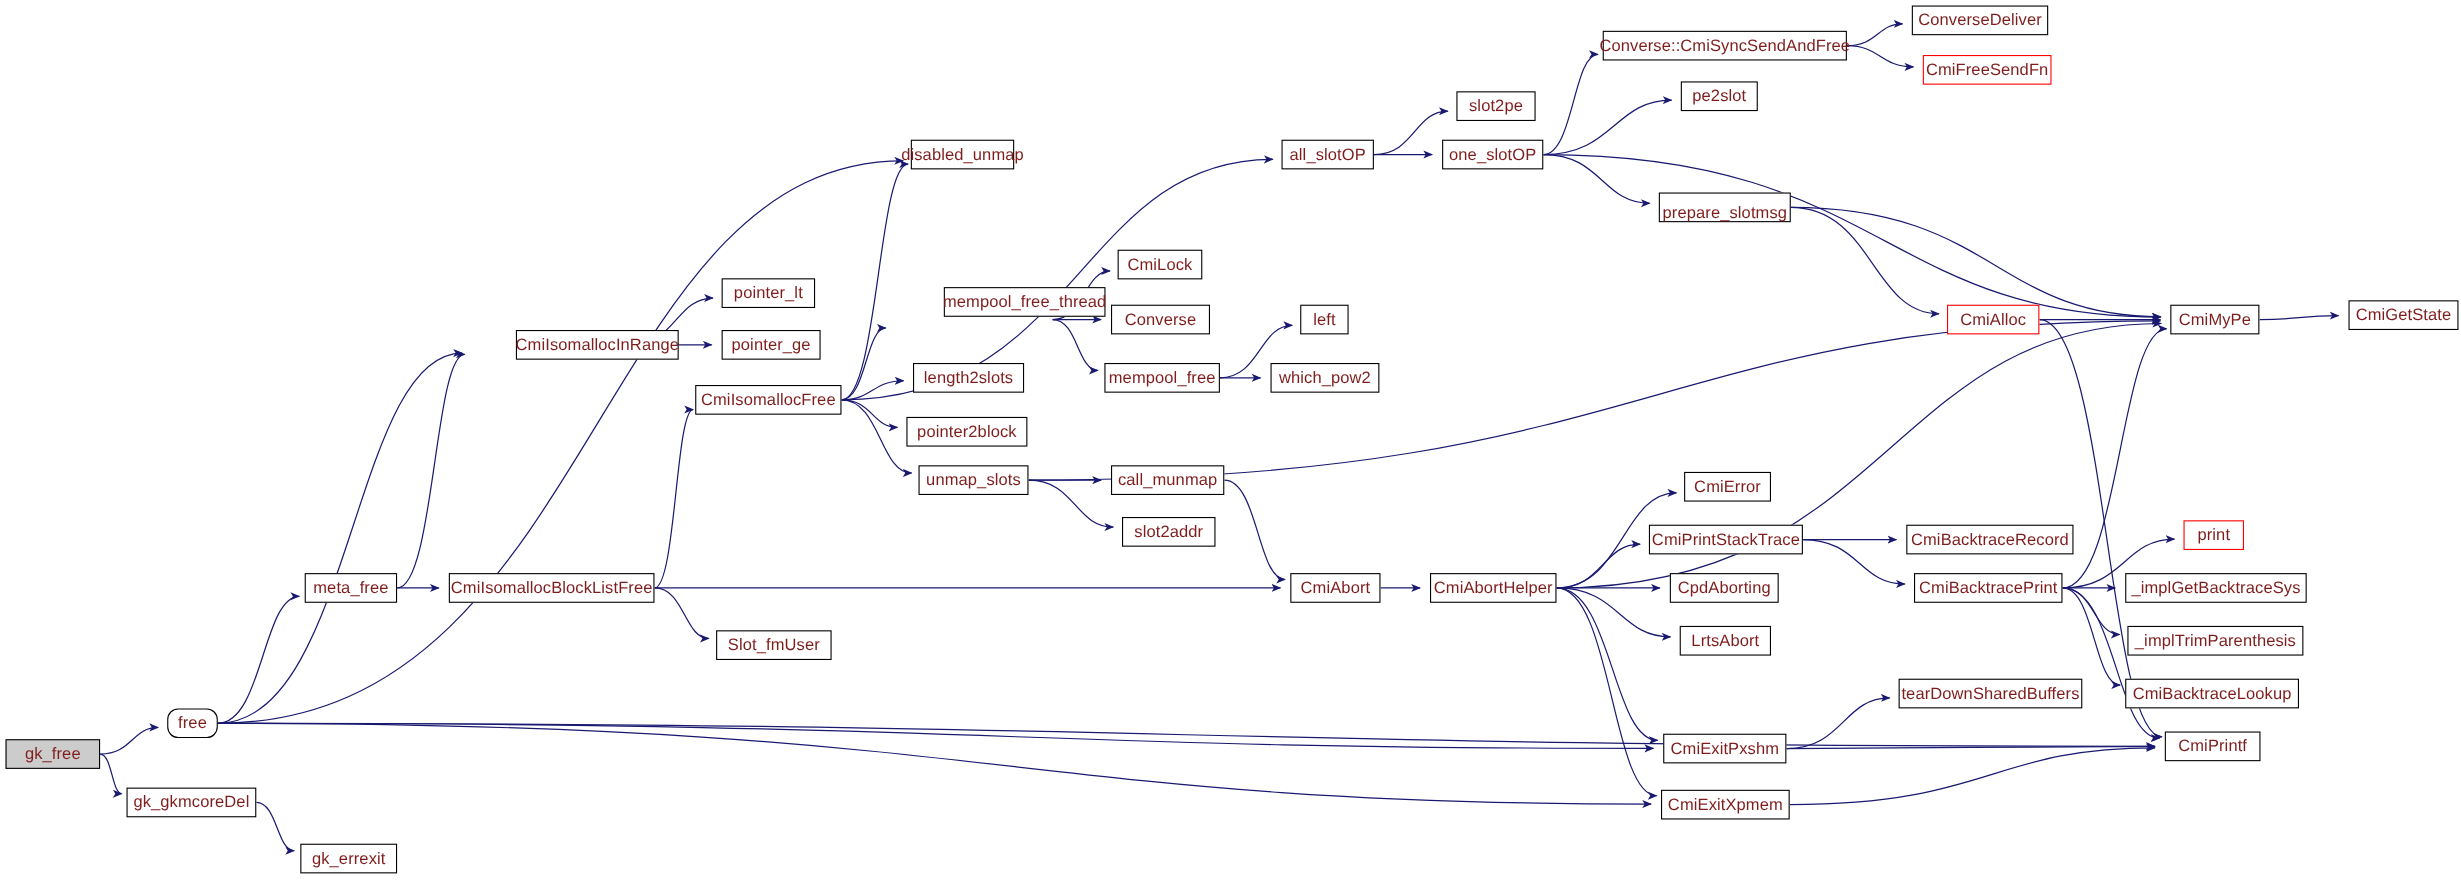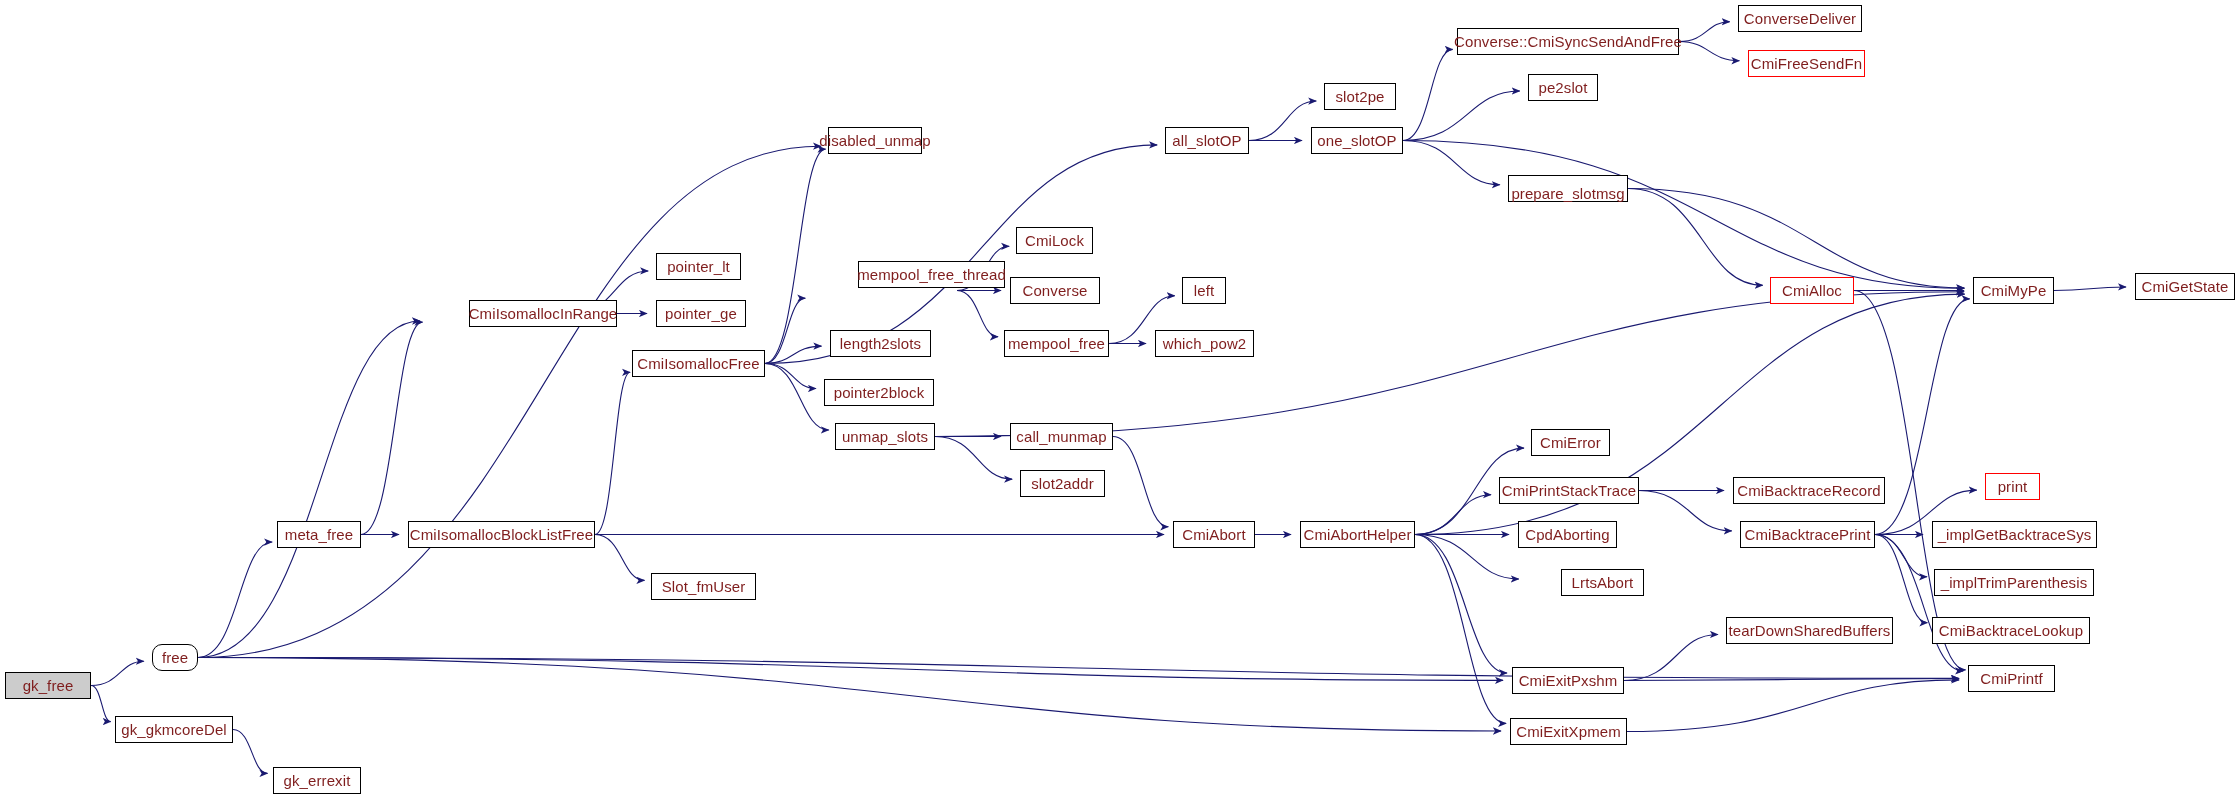--- a/index.html
+++ b/index.html
@@ -220,21 +220,21 @@
       </div>
       <div class="node" style="left: 1531px; top: 429px; width: 79px;">
         <span>CmiError</span>
       </div>
       <div class="node" style="left: 1499px; top: 477px; width: 140px;">
         <span>CmiPrintStackTrace</span>
       </div>
       <div class="node" style="left: 1518px; top: 521px; width: 99px;">
         <span>CpdAborting</span>
       </div>
-      <div class="node" style="left: 1527px; top: 569px; width: 83px; margin-left: 34px;">
+      <div class="node" style="left: 1527px; top: 569px; width: 83px;">
         <span>LrtsAbort</span>
       </div>
       <div class="node" style="left: 1733px; top: 477px; width: 152px;">
         <span>CmiBacktraceRecord</span>
       </div>
       <div class="node" style="left: 1740px; top: 521px; width: 135px;">
         <span>CmiBacktracePrint</span>
       </div>
       <div class="node red" style="left: 1985px; top: 473px; width: 55px;">
         <span>print</span>

